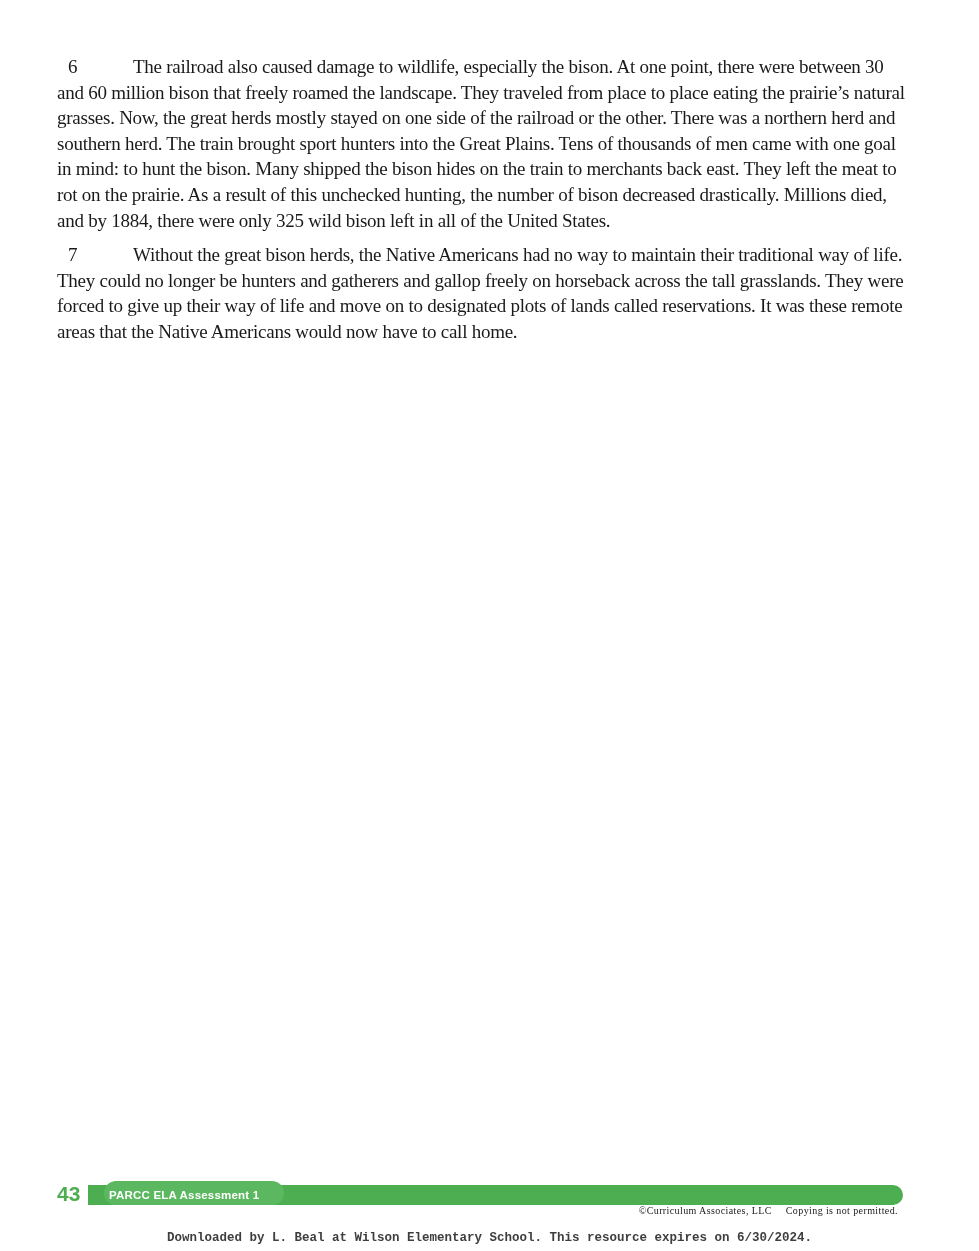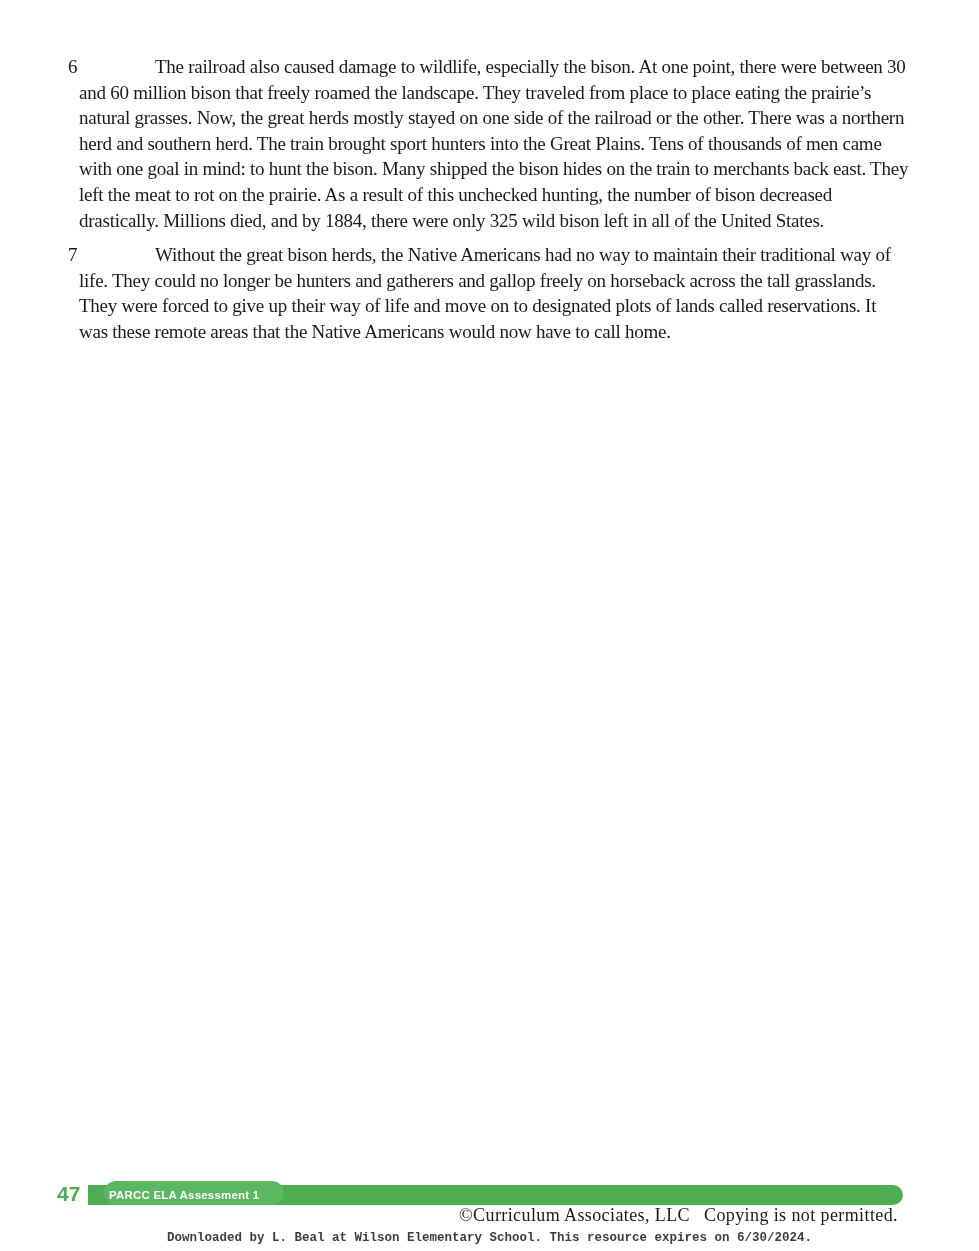--- a/index.html
+++ b/index.html
@@ -31,21 +31,20 @@
   .para .pnum {
     position: absolute;
     left: 11px;
     top: 0;
     width: 20px;
     letter-spacing: 0;
   }
   .para .ptext {
     text-indent: 76px;
     text-align: left;
-    margin-left: 22px;
   }
 
   
   .page-number {
     position: absolute;
     left: 57px;
     top: 1182px;
     font-family: "Liberation Sans", sans-serif;
     font-weight: bold;
     font-size: 21px;
@@ -79,21 +78,21 @@
     letter-spacing: 0.2px;
     color: #ffffff;
     white-space: nowrap;
     padding-top: 3px;
   }
   .copyright-line {
     position: absolute;
     top: 1205px;
     right: 81px;
     font-family: "Liberation Serif", serif;
-    font-size: 18px;
+    font-size: 10px;
     letter-spacing: 0.4px;
     color: #1a1a1a;
     white-space: nowrap;
   }
   .copyright-line .gap { display: inline-block; width: 14px; }
   .download-notice {
     position: absolute;
     top: 1231px;
     left: 0;
     width: 100%;
@@ -111,21 +110,21 @@
   <div class="para">
     <span class="pnum">6</span>
     <p class="ptext">The railroad also caused damage to wildlife, especially the bison. At one point, there were between 30 and 60 million bison that freely roamed the landscape. They traveled from place to place eating the prairie’s natural grasses. Now, the great herds mostly stayed on one side of the railroad or the other. There was a northern herd and southern herd. The train brought sport hunters into the Great Plains. Tens of thousands of men came with one goal in mind: to hunt the bison. Many shipped the bison hides on the train to merchants back east. They left the meat to rot on the prairie. As a result of this unchecked hunting, the number of bison decreased drastically. Millions died, and by 1884, there were only 325 wild bison left in all of the United States.</p>
   </div>
   <div class="para">
     <span class="pnum">7</span>
     <p class="ptext">Without the great bison herds, the Native Americans had no way to maintain their traditional way of life. They could no longer be hunters and gatherers and gallop freely on horseback across the tall grasslands. They were forced to give up their way of life and move on to designated plots of lands called reservations. It was these remote areas that the Native Americans would now have to call home.</p>
   </div>
 </div>
 
-<div class="page-number">47</div>
+<div class="page-number">43</div>
 
 <div class="footer-bar">
   <div class="footer-tab">
     <span class="footer-tab-label">PARCC ELA Assessment 1</span>
   </div>
 </div>
 
 <div class="copyright-line">
   <span>©Curriculum Associates, LLC</span><span class="gap"></span><span>Copying is not permitted.</span>
 </div>

